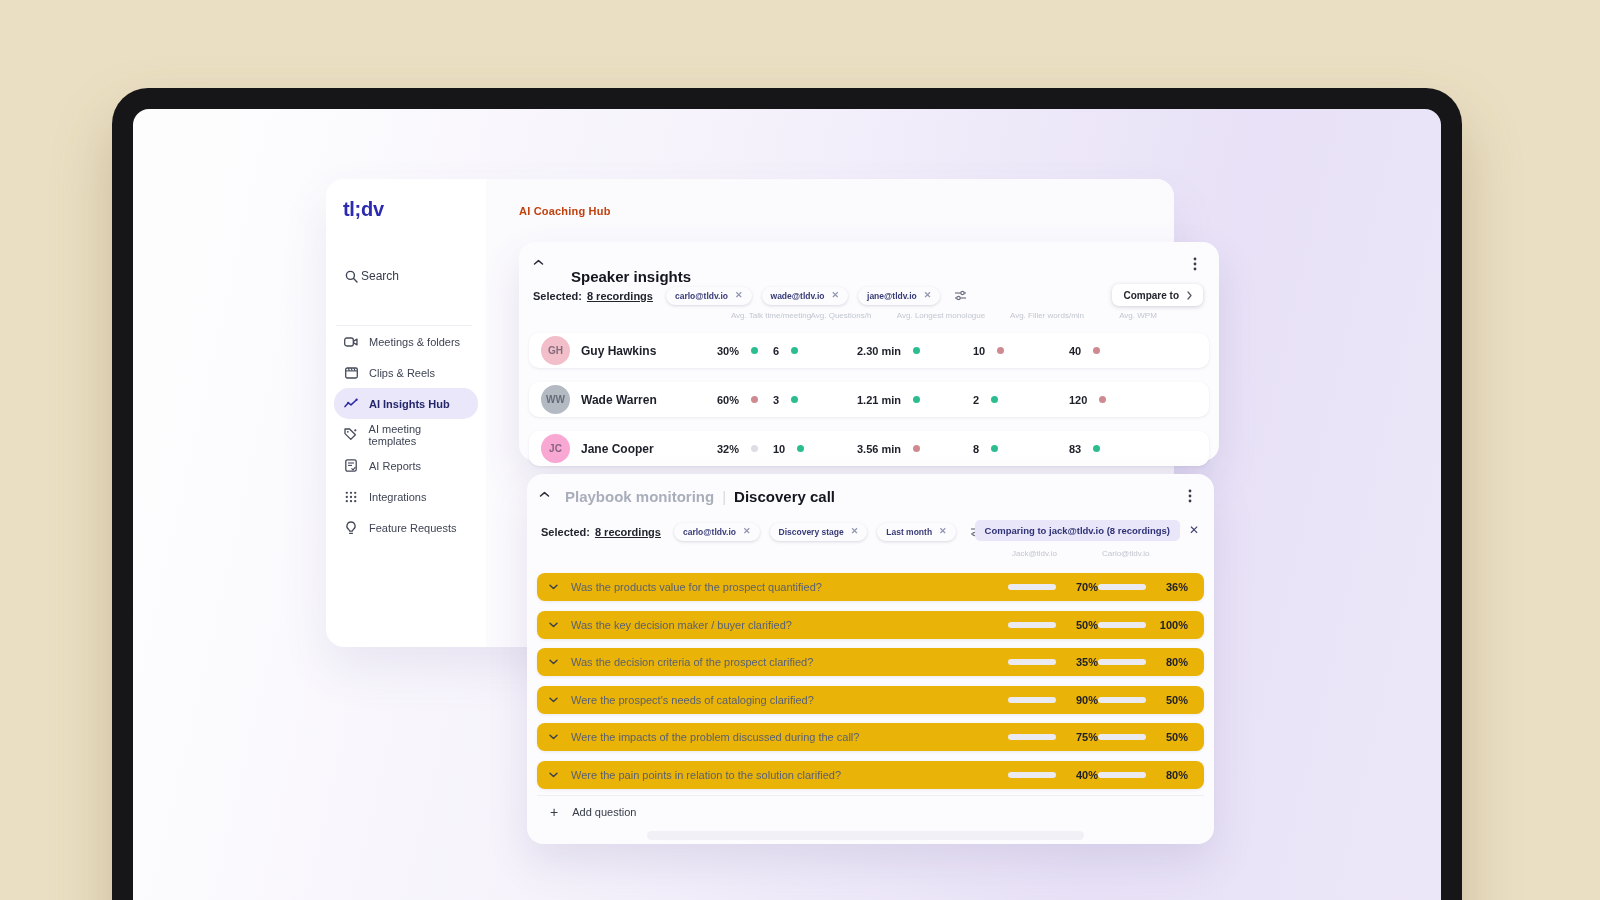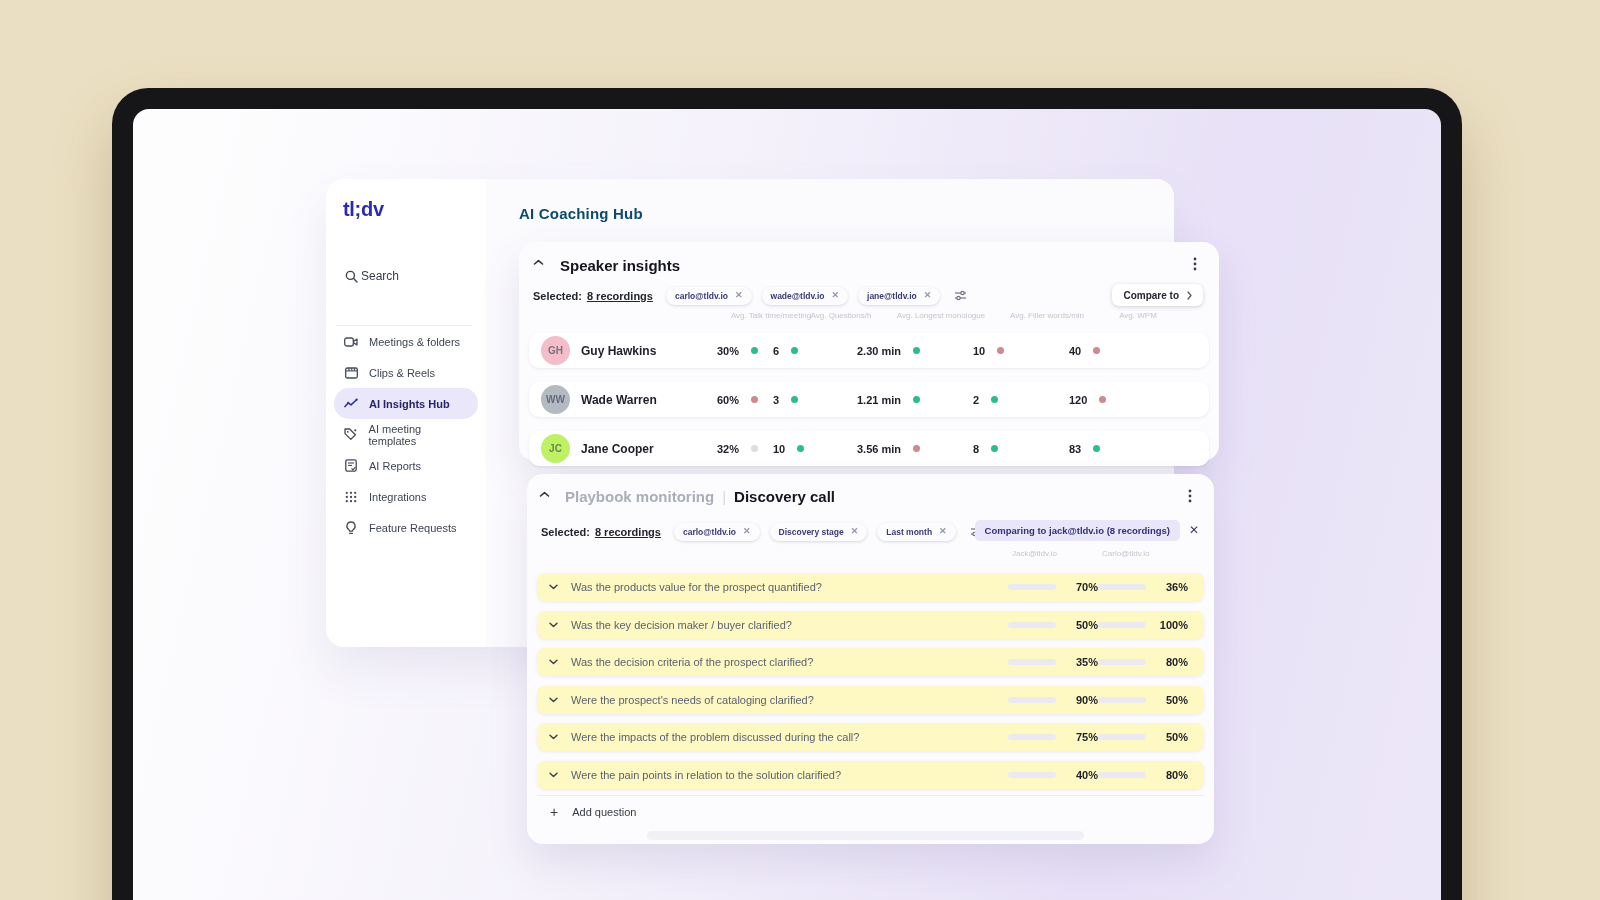--- a/index.html
+++ b/index.html
@@ -7,21 +7,21 @@
          font-family:"Liberation Sans",sans-serif;-webkit-font-smoothing:antialiased}
   
   .laptop{position:absolute;left:112px;top:88px;width:1350px;height:864px;background:#161618;
           border-radius:36px 36px 0 0;box-shadow:0 30px 60px rgba(110,95,55,.28)}
   .screen{position:absolute;left:21px;top:21px;width:1308px;height:791px;border-radius:16px 16px 0 0;
           overflow:hidden;background:linear-gradient(103deg,#fdfdfe 6%,#f5f2fb 40%,#e8e1f7 76%,#ece7f8 100%)}
   
   .app-card{position:absolute;left:193px;top:70px;width:848px;height:468px;background:#ffffff;
             border-radius:18px;box-shadow:0 22px 45px rgba(100,92,160,.10)}
   .main-area{position:absolute;left:160px;top:0;right:0;bottom:0;background:#fbfafd;border-radius:0 18px 18px 0}
-  .page-title{position:absolute;left:193px;top:26px;font-size:15px;font-weight:600;color:#0c4a6e;letter-spacing:.2px}
+  .page-title{position:absolute;left:193px;top:26px;font-size:11px;font-weight:600;color:#c2410c;letter-spacing:.2px}
   
   .sidebar{position:absolute;left:0;top:0;width:160px;height:100%}
   .logo{position:absolute;left:17px;top:19px;font-size:20px;font-weight:800;color:#2d2ab2;letter-spacing:-.3px}
   .search-row{position:absolute;left:17px;top:90px;display:flex;gap:2px;align-items:flex-end;
               font-size:12px;color:#373d4d;font-weight:500}
   .side-divider{position:absolute;left:10px;right:14px;top:146px;height:1px;background:#ededf3}
   .nav{position:absolute;left:8px;right:8px;top:147px}
   .nav-item{display:flex;align-items:center;gap:10px;height:31px;padding:0 9px;border-radius:15px;
             font-size:11px;color:#3e4453;font-weight:500;cursor:pointer}
   .nav-item.active{background:#e9e7f9;color:#24266c;font-weight:700}
@@ -64,21 +64,21 @@
   .dot.good{background:#2bbd90}
   .dot.bad{background:#cf8a91}
   .dot.neutral{background:#dcdee4}
   
   .comparing-chip{position:absolute;right:34px;top:46px;height:21px;background:#e9e6fa;border-radius:5px;
                   display:flex;align-items:center;padding:0 10px;font-size:9.5px;font-weight:700;color:#2f3274;cursor:pointer}
   .comparing-x{position:absolute;right:15px;top:49px;font-size:12px;color:#3c3f6d;cursor:pointer}
   .bar-col-label{position:absolute;top:75px;font-size:8px;color:#c3c6d0;width:60px;text-align:left;white-space:nowrap}
   .label-left{left:485px}.label-right{left:575px}
   .qrows{position:absolute;left:0;right:0;top:99px;display:flex;flex-direction:column;gap:9.5px}
-  .qrow{margin:0 10px;height:28px;background:#fef9c3;border-radius:8px;box-shadow:0 1px 3px rgba(115,112,150,.12);
+  .qrow{margin:0 10px;height:28px;background:#eab308;border-radius:8px;box-shadow:0 1px 3px rgba(115,112,150,.12);
         display:grid;grid-template-columns:22px 1fr 90px 106px;align-items:center;padding-left:12px;cursor:pointer}
   .chev{display:flex}
   .qtext{font-size:11px;color:#5a6170}
   .bargroup{display:flex;align-items:center;gap:6px}
   .bargroup.rt{padding-right:16px}
   .track{width:48px;height:6px;border-radius:3.5px;background:#eceaf1;overflow:hidden}
   .fill{height:100%;border-radius:3.5px}
   .fill.green{background:#2bc296}
   .fill.salmon{background:#f0a99b}
   .pct{flex:1;text-align:right;font-size:11px;font-weight:600;color:#1d1f29}
@@ -197,21 +197,21 @@
 
     <div class="page-title">AI Coaching Hub</div>
   </div>
 
   <section class="panel speaker">
     <span class="panel-caret">
       <svg width="11" height="7" viewBox="0 0 11 7">
               <path d="M1.5 5 5.5 1.6 9.5 5" fill="none" stroke="#2b2d38" stroke-width="1.5" stroke-linecap="round" stroke-linejoin="round"></path>
             </svg>
     </span>
-    <h2 class="panel-title" style="margin:1px">Speaker insights</h2>
+    <h2 class="panel-title" style="margin:12px">Speaker insights</h2>
     <span class="kebab">
       <svg width="4" height="14" viewBox="0 0 4 14">
               <g fill="#3a3d49">
                 <circle cx="2" cy="2" r="1.4"></circle>
                 <circle cx="2" cy="7" r="1.4"></circle>
                 <circle cx="2" cy="12" r="1.4"></circle>
               </g>
             </svg>
     </span>
 
@@ -306,21 +306,21 @@
                 <span class="dot good"></span>
               </span>
         <span class="mcell">
                 <span class="mval">120</span>
                 <span class="dot bad"></span>
               </span>
         <span></span>
       </div>
 
       <div class="srow">
-        <span class="avatar" style="background: #bef264;">JC</span>
+        <span class="avatar" style="background: #f9a8d4;">JC</span>
         <span class="sname">Jane Cooper</span>
         <span class="mcell">
                 <span class="mval">32%</span>
                 <span class="dot neutral"></span>
               </span>
         <span class="mcell">
                 <span class="mval">10</span>
                 <span class="dot good"></span>
               </span>
         <span class="mcell">

